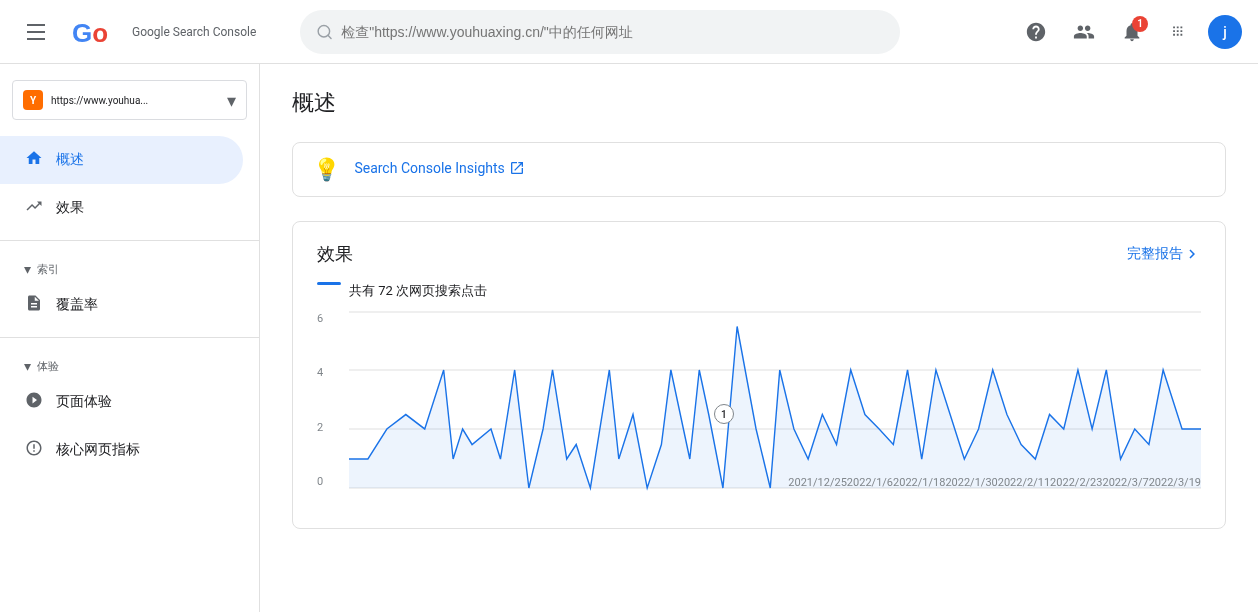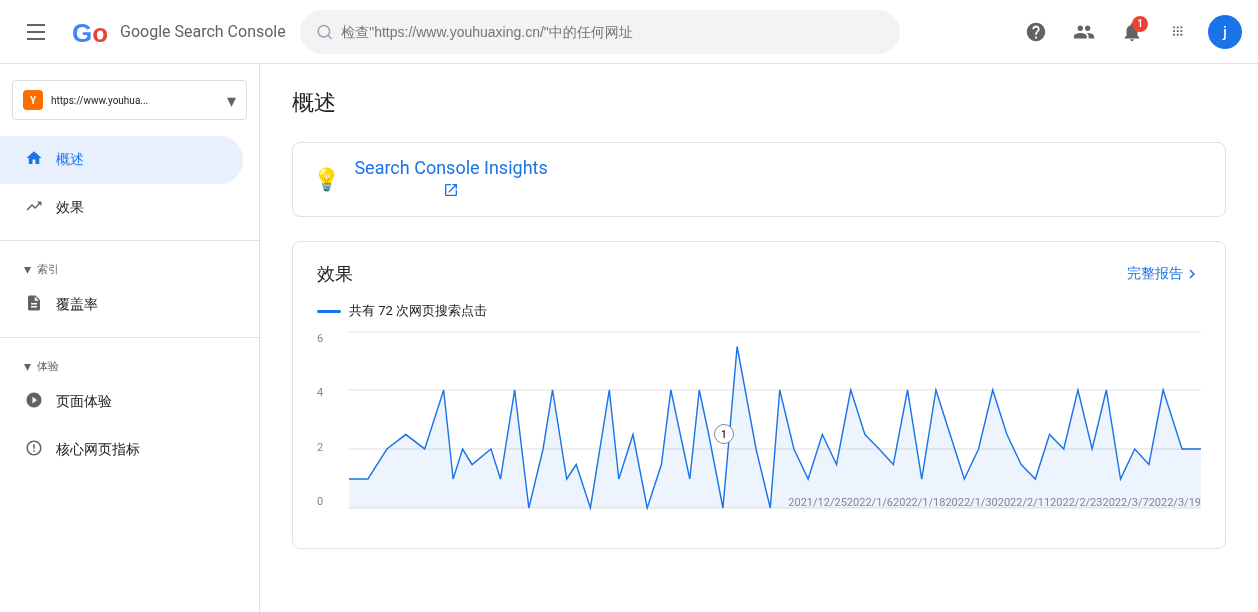--- a/index.html
+++ b/index.html
@@ -13,21 +13,21 @@
       align-items: center;
       padding: 0 16px;
       border-bottom: 1px solid #e0e0e0;
       gap: 12px;
     }
     .topbar-menu-icon { width: 40px; height: 40px; display: flex; align-items: center; justify-content: center; cursor: pointer; border-radius: 50%; }
     .hamburger { display: flex; flex-direction: column; gap: 5px; }
     .hamburger span { display: block; width: 18px; height: 2px; background: #5f6368; }
 
     .logo-area { display: flex; align-items: center; gap: 4px; min-width: 220px; }
-    .logo-text { font-size: 16px; color: #5f6368; margin-left: 8px; white-space: nowrap; }
+    .logo-text { font-size: 12px; color: #5f6368; margin-left: 20px; white-space: nowrap; }
 
     .search-bar {
       flex: 1;
       max-width: 600px;
       height: 44px;
       background: #f1f3f4;
       border-radius: 24px;
       display: flex;
       align-items: center;
       padding: 0 16px;
@@ -111,36 +111,36 @@
 
     
     .insight-banner {
       display: flex; align-items: center;
       border: 1px solid #e0e0e0; border-radius: 8px;
       padding: 14px 20px; margin-bottom: 24px;
       background: #fff;
     }
     .insight-icon { color: #fbbc04; font-size: 22px; margin-right: 14px; }
     .insight-text { flex: 1; font-size: 14px; color: #202124; }
-    .insight-link { display: flex; align-items: center; gap: 4px; color: #1a73e8; font-size: 18px; cursor: pointer; white-space: nowrap; flex-direction: column; }
+    .insight-link { display: flex; gap: 4px; color: #1a73e8; font-size: 14px; cursor: pointer; white-space: nowrap; }
     .ext-icon { font-size: 16px; }
 
     
     .chart-card {
       border: 1px solid #e0e0e0; border-radius: 8px;
       padding: 20px 24px 16px;
     }
     .chart-header {
       display: flex; align-items: center; justify-content: space-between;
       margin-bottom: 16px;
     }
     .chart-title { font-size: 18px; font-weight: 400; color: #202124; }
     .chart-link { display: flex; align-items: center; color: #1a73e8; font-size: 14px; cursor: pointer; }
 
-    .chart-legend { display: flex; align-items: center; gap: 8px; margin-bottom: 12px; font-size: 13px; color: #202124; }
+    .chart-legend { display: flex; align-items: flex-start; gap: 8px; margin-bottom: 12px; font-size: 13px; color: #202124; }
     .legend-line { width: 24px; height: 3px; background: #1a73e8; border-radius: 2px; }
 
     .chart-container {
       position: relative; width: 100%; height: 200px;
     }
     .chart-y-labels {
       position: absolute; left: 0; top: 0; bottom: 24px;
       width: 28px; display: flex; flex-direction: column-reverse; justify-content: space-between;
       font-size: 11px; color: #80868b;
     }

